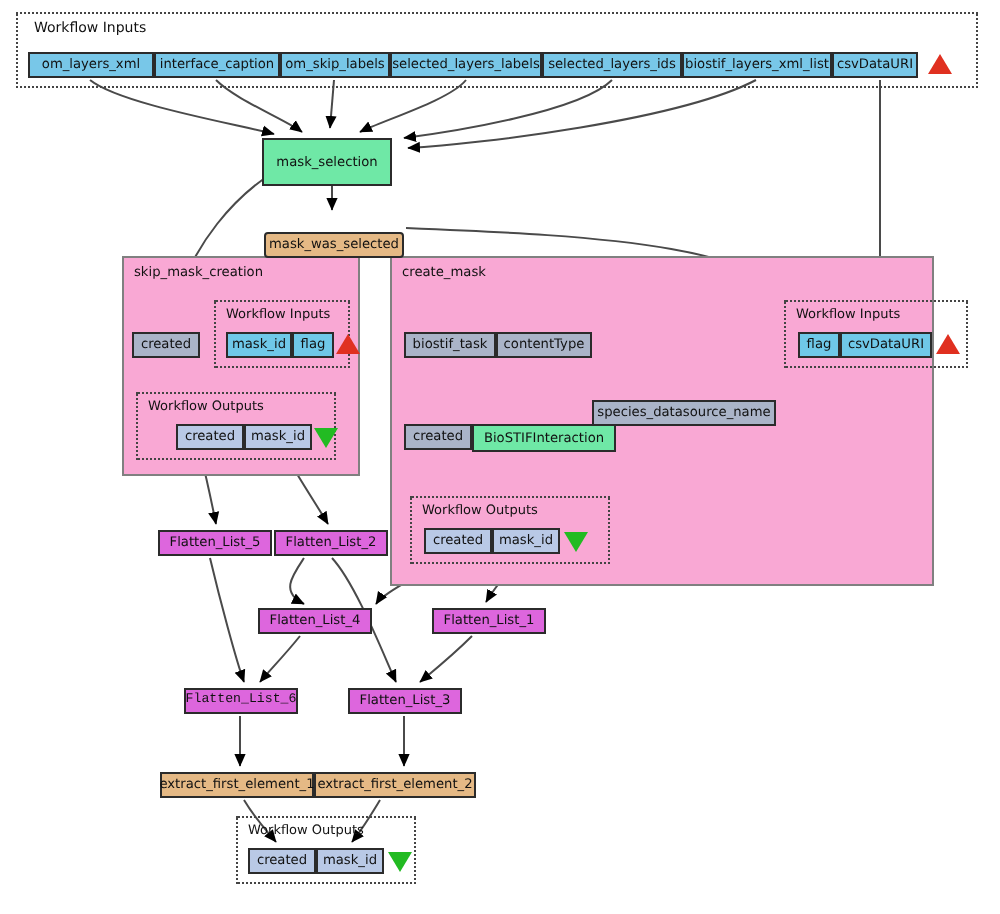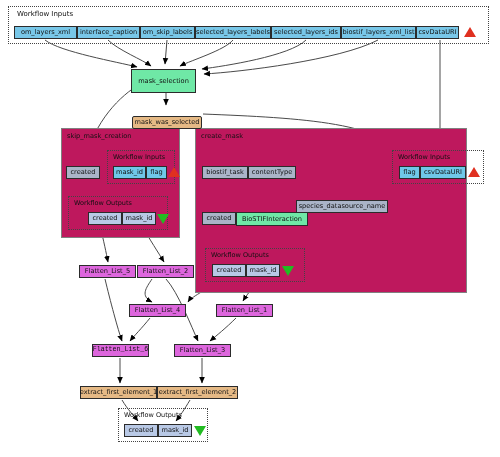--- a/index.html
+++ b/index.html
@@ -13,21 +13,21 @@
         display:flex;align-items:center;justify-content:center;
         font-size:6.6px;line-height:1;white-space:nowrap;color:#111;z-index:5;}
   .n-input{background:#78c7e8;}
   .n-proc{background:#6fe8a6;}
   .n-tan{background:#e5b985;}
   .n-port{background:#aab4c8;}
   .n-out{background:#b9c9e6;}
   .n-purple{background:#dd66dd;}
   .n-sub-in{background:#6fc8e8;}
 
-  .grp{position:absolute;box-sizing:border-box;background:#be185d;
+  .grp{position:absolute;box-sizing:border-box;background:#f9a8d4;
        border:1px solid #808080;z-index:1;}
   .grp>.glabel{position:absolute;left:5px;top:3px;font-size:6.6px;color:#111;
        white-space:nowrap;}
   .dgrp{position:absolute;box-sizing:border-box;border:1px dotted #444;
         background:transparent;z-index:2;}
   .dgrp>.glabel{position:absolute;left:5px;top:2px;font-size:6.5px;color:#111;
         white-space:nowrap;}
   .toprow{position:absolute;box-sizing:border-box;border:1px dotted #444;
           background:transparent;z-index:1;}
   .toprow>.glabel{position:absolute;left:8px;top:3px;font-size:7px;color:#111;}

